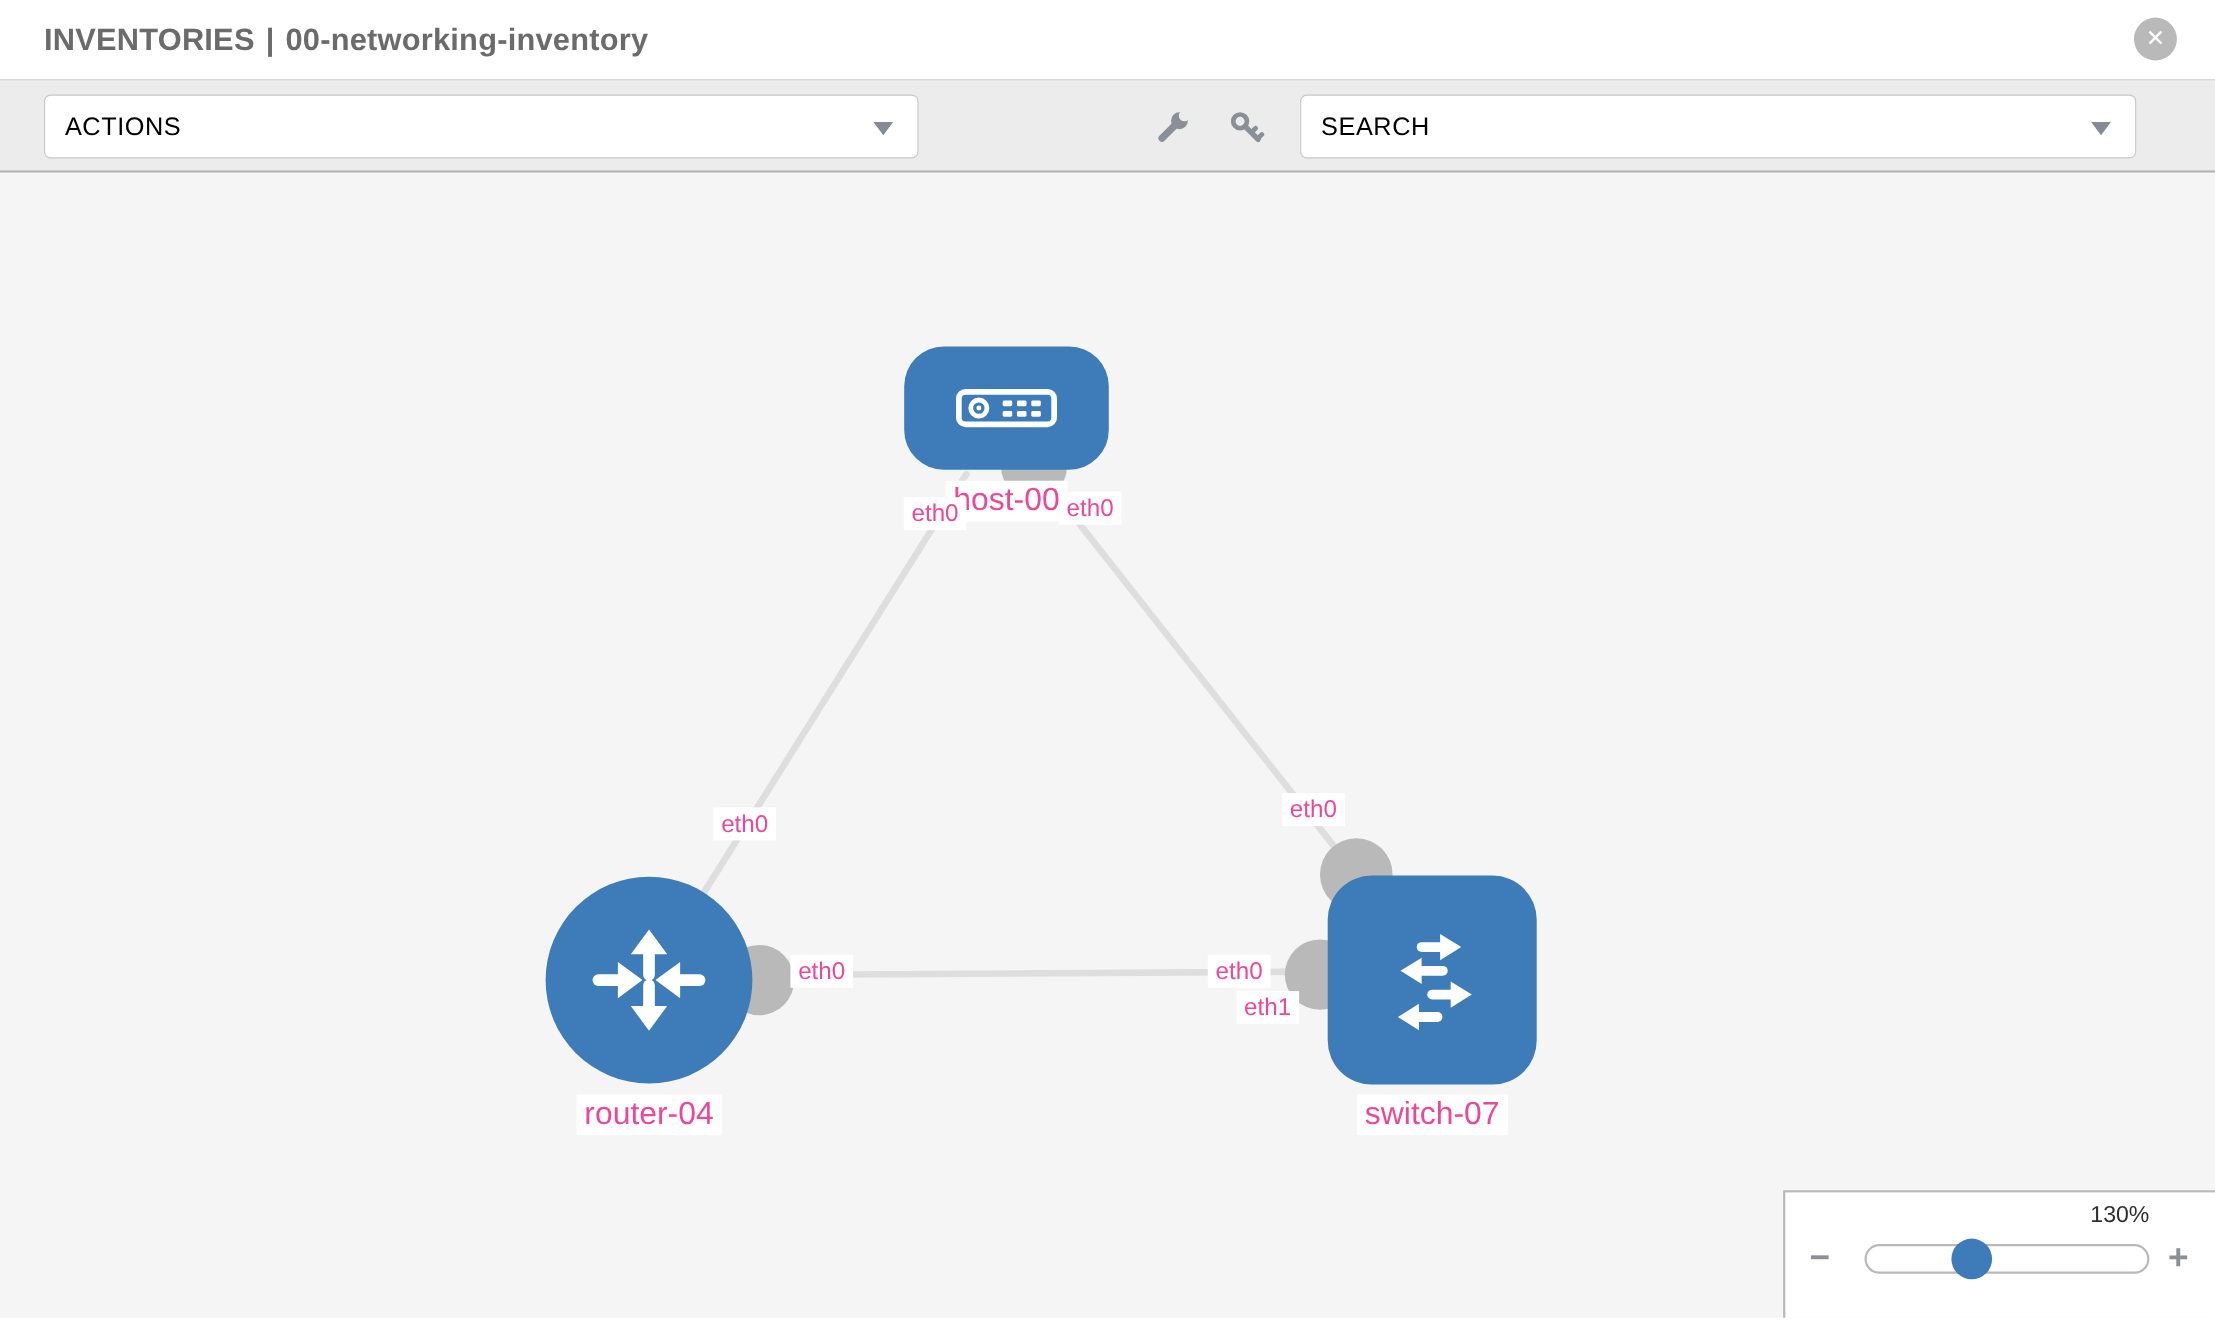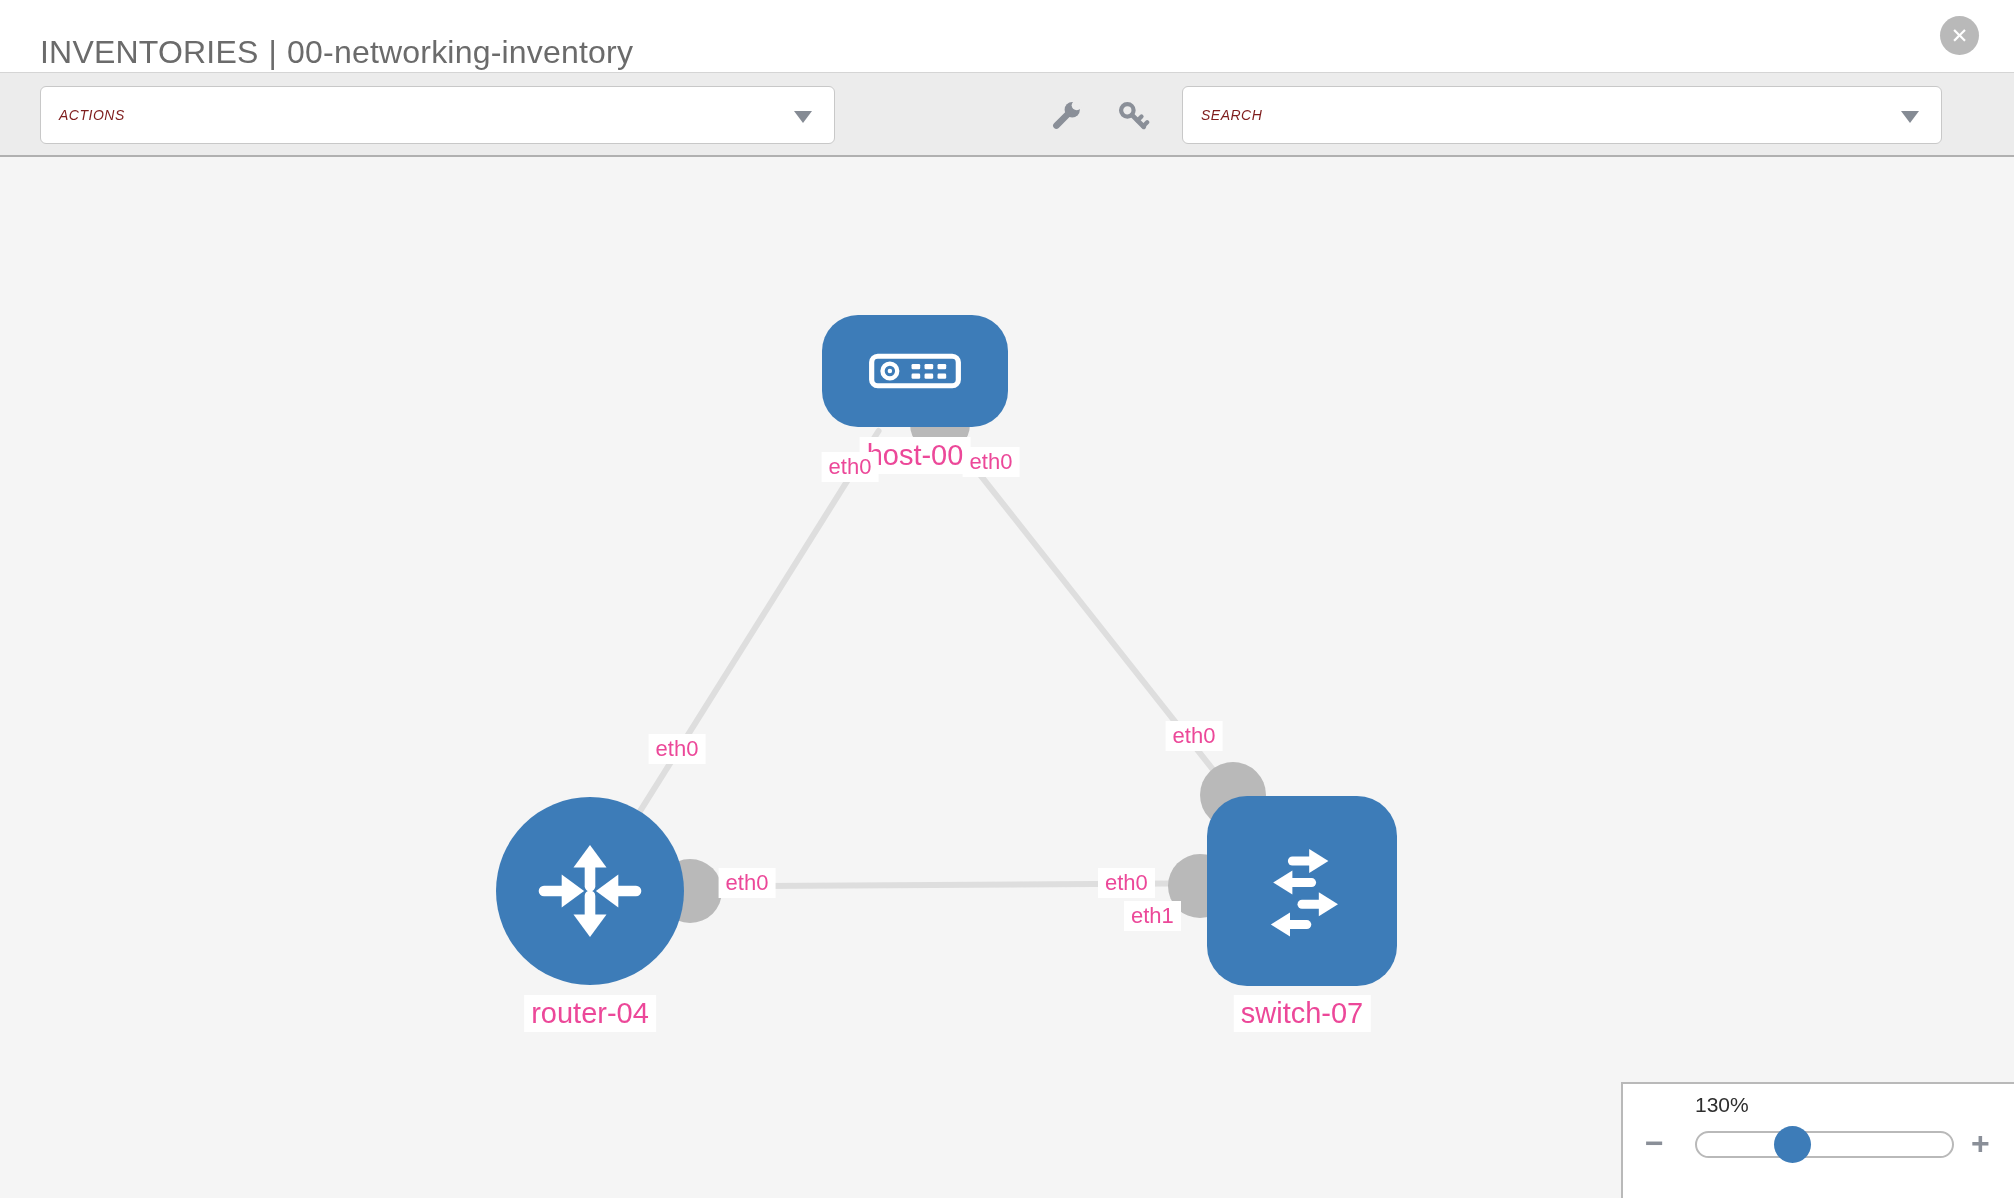--- a/index.html
+++ b/index.html
@@ -1,34 +1,34 @@
 <!DOCTYPE html>
 <html><head>
 <meta charset="utf-8">
 <style>
   * { margin:0; padding:0; box-sizing:border-box; }
   html,body { width:2014px; height:1200px; overflow:hidden;
     font-family:"Liberation Sans","DejaVu Sans",sans-serif; background:#fff; }
 
   
   .header { position:relative; height:72px; background:#fff; }
-  .title { position:absolute; left:40px; top:16px; line-height:72px;
-    font-size:32px; font-weight:normal; color:#6b6b6b; letter-spacing:0.2px; }
+  .title { position:absolute; left:40px; top:0; line-height:72px;
+    font-size:28px; font-weight:bold; color:#6b6b6b; letter-spacing:0.2px; }
   .title .sep { margin:0 10px; }
   .close-btn { position:absolute; right:35px; top:16px; width:39px; height:39px;
     border-radius:50%; background:#b9b9b9; color:#fff; text-align:center;
     line-height:39px; font-size:21px; font-weight:bold; cursor:pointer; }
 
   
   .toolbar { position:relative; height:85px; background:#ececec;
     border-top:1px solid #d5d5d5; border-bottom:2px solid #b0b0b0; }
   .dropdown { position:absolute; top:13px; height:58px; background:#fff;
     border:1px solid #c8c8c8; border-radius:6px; }
   .dropdown .dd-label { position:absolute; left:18px; top:0; line-height:56px;
-    font-size:14px; color:#7f1d1d; letter-spacing:0.5px;font-style:italic; }
+    font-size:23px; color:#000000; letter-spacing:0.5px; }
   .dd-caret { position:absolute; right:22px; top:24px; width:0; height:0;
     border-left:9px solid transparent; border-right:9px solid transparent;
     border-top:12px solid #858b94; }
   .dd-actions { left:40px; width:795px; }
   .dd-search  { left:1182px; width:760px; }
   .tool-icon { position:absolute; top:26px; width:34px; height:34px; cursor:pointer; }
   .tool-icon.wrench { left:1049px; }
   .tool-icon.key    { left:1116px; }
 
   
@@ -65,21 +65,21 @@
   .if-host-right { left:991px;  top:290px; }
   .if-rh-mid     { left:677px;  top:577px; }
   .if-hs-mid     { left:1194px; top:564px; }
   .if-rs-router  { left:747px;  top:711px; }
   .if-rs-back    { left:1098px; top:711px; z-index:4; }
   .if-rs-front   { left:1124px; top:744px; z-index:5; }
 
   
   .zoom-panel { position:absolute; left:1621px; top:925px; width:420px; height:300px;
     background:#fff; border:2px solid #b9b9b9; z-index:10; }
-  .zoom-level { position:absolute; left:72px; width:259px; top:9px; text-align:left;
+  .zoom-level { position:absolute; left:72px; width:259px; top:9px; text-align:right;
     font-size:21px; color:#2e2e2e; }
   .zoom-btn { position:absolute; top:40px; font-size:32px; font-weight:bold;
     color:#8a8f98; cursor:pointer; line-height:38px; }
   .zoom-minus { left:22px; }
   .zoom-plus  { left:348px; }
   .zoom-track { position:absolute; left:72px; top:47px; width:259px; height:27px;
     background:#fff; border:2px solid #b9b9b9; border-radius:14px; cursor:pointer; }
   .zoom-handle { position:absolute; left:151px; top:42px; width:37px; height:37px;
     border-radius:50%; background:#3d7cb8; cursor:grab; }
 

